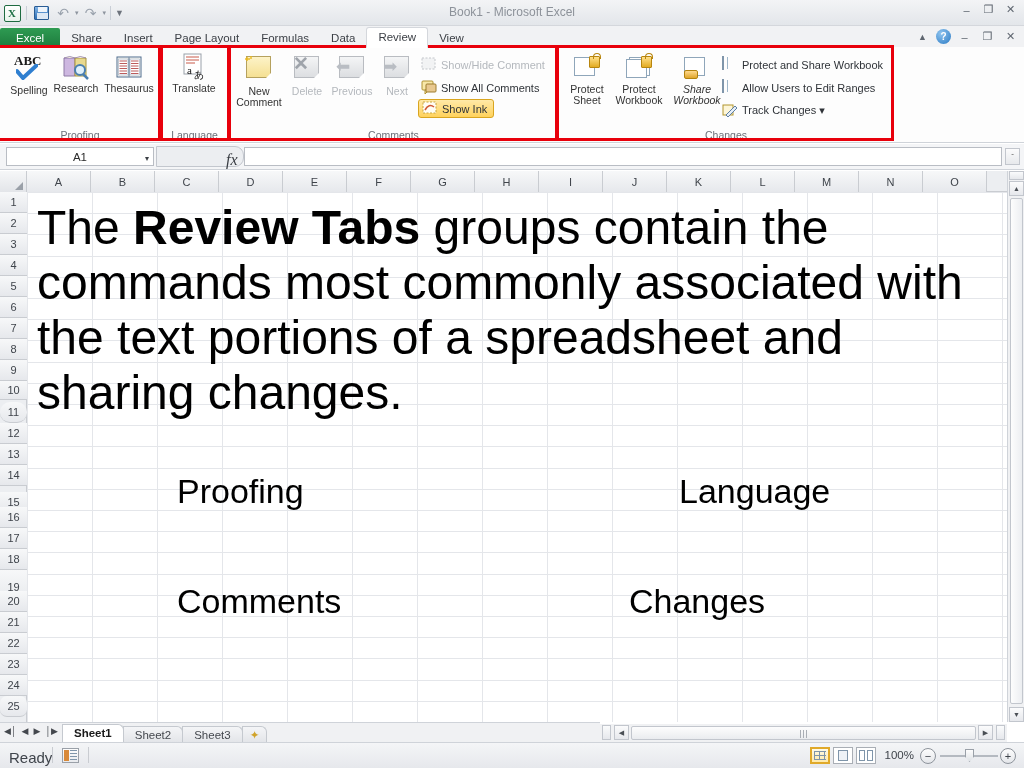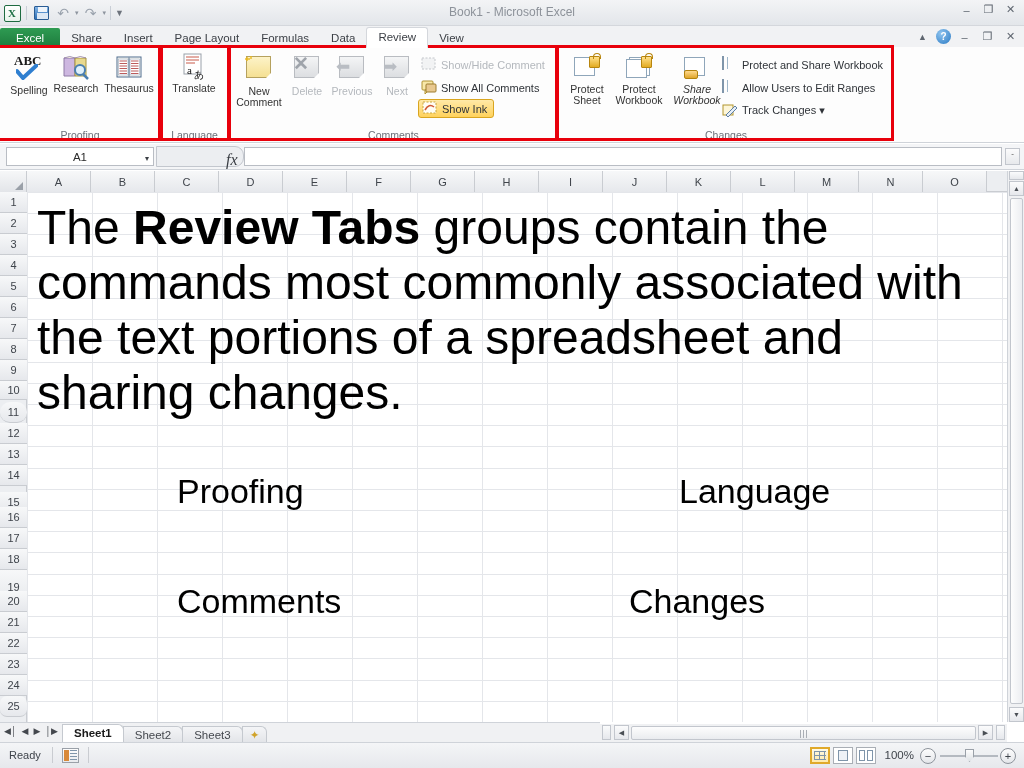--- a/index.html
+++ b/index.html
@@ -164,21 +164,21 @@
   .navbtns { position:absolute; left:4px; top:3px; display:flex; gap:5px; align-items:center; color:#44484e; font-size:9px; }
   .sheettabs { position:absolute; left:62px; top:0; display:flex; align-items:flex-end; height:20px; }
   .stab { height:17px; padding:2px 11px 0 11px; font-size:11.5px; color:#44484e;
           background:linear-gradient(#f4f5f7,#e2e4e8); border:1px solid #c5c9cf; border-bottom:none;
           border-radius:0 6px 0 0; margin-right:-1px; }
   .stab.active { background:#fff; color:#1a1a1a; font-weight:bold; height:19px; }
   .stab.newsheet { padding:1px 7px 0 7px; }
 
   
   .statusbar { position:absolute; left:0; bottom:0; width:1024px; height:26px; background:linear-gradient(#f4f5f7,#e6e8ec); border-top:1px solid #cfd3d9; }
-  .ready { position:absolute; left:9px; top:6px; font-size:11px; color:#3f444b; }
+  .ready { position:absolute; left:9px; top:6px; font-size:15px; color:#3f444b; }
   .sb-sep { position:absolute; top:4px; width:1px; height:16px; background:#c9ccd1; }
   .sb-ico { position:absolute; top:5px; width:17px; height:15px; border:1px solid #9aa0a8; background:linear-gradient(#fdfdfd,#e8eaee); }
   .sb-ico:before{content:"";position:absolute;left:1px;top:1px;width:5px;height:11px;background:#d98a3a;}
   .sb-ico:after{content:"";position:absolute;left:7px;top:1px;right:1px;height:11px;
      background:repeating-linear-gradient(#7f95aa 0 1px, transparent 1px 3px);}
   .viewbtns { position:absolute; right:148px; top:4px; display:flex; gap:3px; }
   .vbtn { width:20px; height:17px; border:1px solid #a9aeb5; background:#fff; position:relative; }
   .vbtn.sel { border:2px solid #e0a92a; background:linear-gradient(#fffbe8,#ffe9a8); }
   .zoompct { position:absolute; right:110px; top:6px; font-size:11.5px; color:#3f444b; }
   .zminus, .zplus { position:absolute; top:5px; width:16px;height:16px;border-radius:50%;border:1px solid #8d939b;

